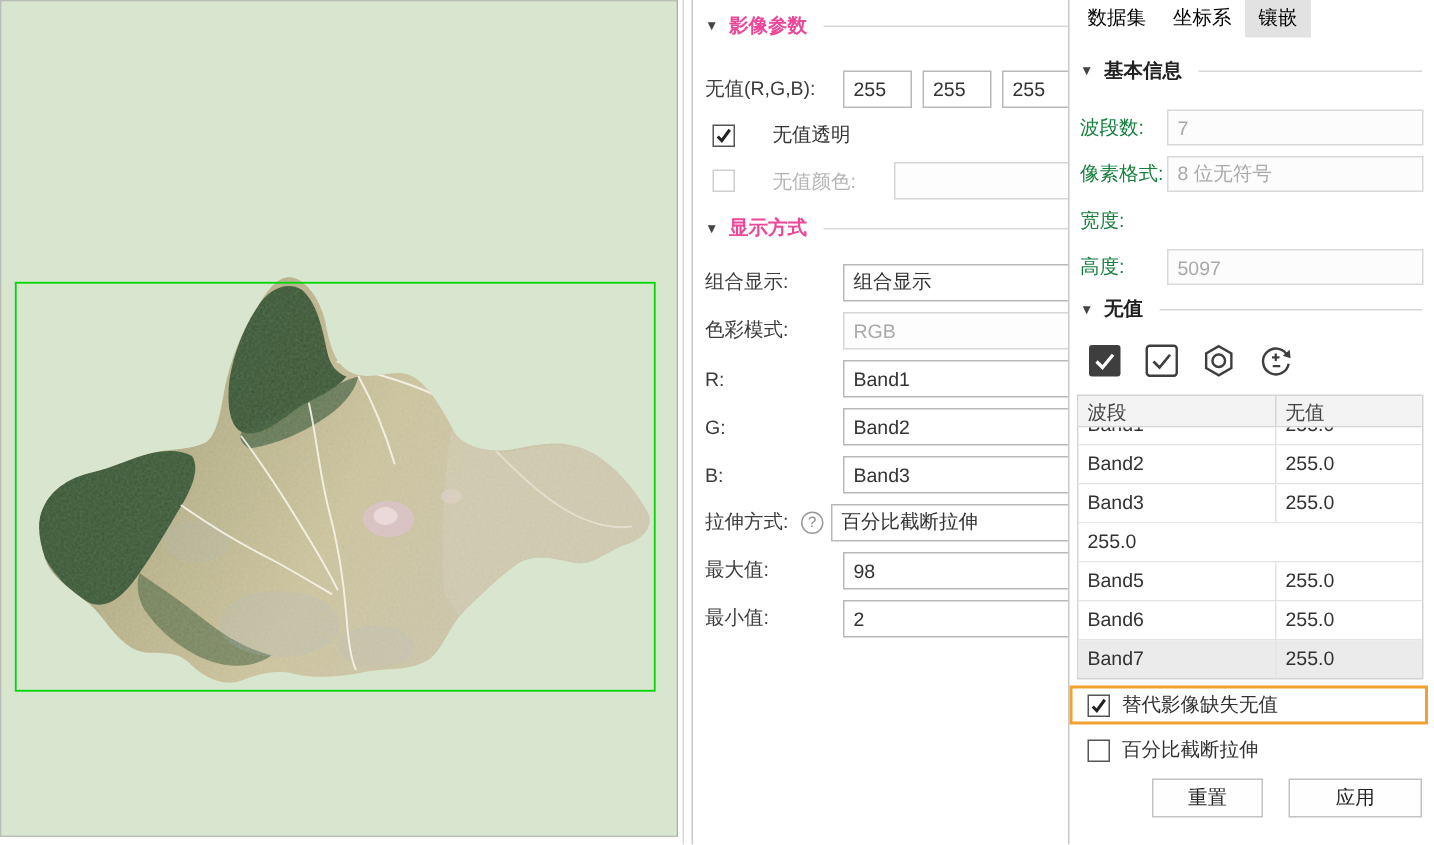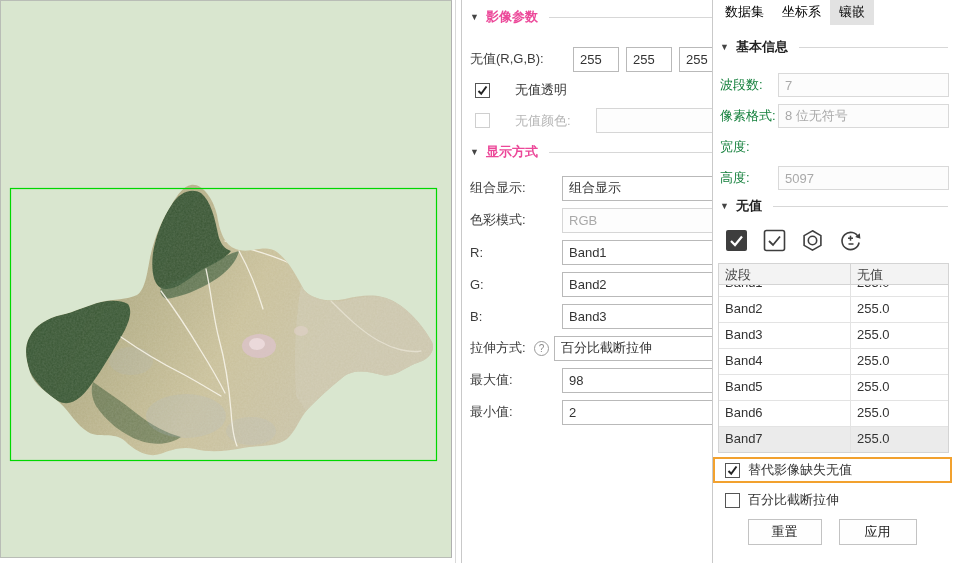--- a/index.html
+++ b/index.html
@@ -20,21 +20,21 @@
     overflow:hidden; padding:6px 0 0 5px; }
   .section-head { display:flex; align-items:center; gap:7px; margin:2px 0 2px 2px; height:18px; }
   .section-head .tri { font-size:9px; color:#444; }
   .section-head .t { font-weight:bold; color:#ec4899; white-space:nowrap; }
   .section-head .rule { flex:1; height:1px; background:#d7d7d7; margin-left:4px; margin-right:-5px; }
   .frow { display:flex; align-items:center; margin:6px 0 6px 2px; height:26px; }
   .frow .lbl { width:92px; flex:none; color:#3c3c3c; }
   .fbox { height:25px; border:1px solid #b9b9b9; background:#fff; display:flex; align-items:center;
     padding:0 6px; flex:1; margin-right:-4px; white-space:nowrap; overflow:hidden; }
   .fbox.disabled { color:#a9a9a9; border-color:#d6d6d6; background:#fdfdfd; }
-  .rgb-inputs { display:flex; gap:7px; flex:1; margin-right:-4px;margin-left:11px; }
+  .rgb-inputs { display:flex; gap:7px; flex:1; margin-right:-4px; }
   .rgb-inputs .fbox { flex:none; width:46px; margin-right:0; }
   .cbrow { display:flex; align-items:center; gap:25px; margin:9px 0 9px 7px; height:18px; }
   .cbrow.dim .cblabel { color:#b5b5b5; }
   .checkbox { width:15px; height:15px; border:1px solid #555; background:#fff; flex:none;
     display:inline-flex; align-items:center; justify-content:center; }
   .checkbox.dim { border-color:#cfcfcf; }
   .checkbox svg { display:block; }
   .colorfield { height:25px; border:1px solid #d6d6d6; background:#fdfdfd; flex:1; margin-right:-4px; }
   .help { width:15px; height:15px; border:1px solid #9a9a9a; border-radius:50%; color:#8a8a8a;
     font-size:10px; display:inline-flex; align-items:center; justify-content:center; margin:0 5px 0 -28px; flex:none;}
@@ -66,24 +66,24 @@
   .tbody-inner { transform:translateY(-14px); }
   .trow { display:flex; height:26px; background:#fff; border-bottom:1px solid #e3e3e3; }
   .trow.selected { background:#ebebeb; }
   .trow .tcell { padding:4px 6px; white-space:nowrap; }
   .trow .tcell.band { width:132px; border-right:1px solid #e3e3e3; }
   .trow .tcell.val { flex:1; }
 
   .hl-box { display:flex; align-items:center; gap:8px; margin:4px 0 0 -3px; width:239px; height:26px;
     border:2px solid #f2a12e; padding-left:10px; }
   .cbrow2 { display:flex; align-items:center; gap:8px; margin:8px 0 0 9px; height:18px; }
-  .btn-row { display:flex; justify-content:center; gap:17px; margin:10px 8px 0 0; }
+  .btn-row { display:flex; justify-content:flex-end; gap:17px; margin:10px 8px 0 0; }
   .btn { width:74px; height:26px; border:1px solid #c3c3c3; background:#fefefe; display:flex;
     align-items:center; justify-content:center; color:#222; }
-  .btn.apply { width:78px; }
+  .btn.apply { width:89px; }
 </style>
 </head>
 <body>
 
 <div class="app">
 
   <div class="map-pane">
     <svg width="450" height="556" viewBox="0 0 450 556">
       <defs>
         <linearGradient id="terr" x1="0" y1="0" x2="1" y2="0.35">
@@ -314,21 +314,20 @@
             </div>
             <div class="trow">
               <div class="tcell band">Band2</div>
               <div class="tcell val">255.0</div>
             </div>
             <div class="trow">
               <div class="tcell band">Band3</div>
               <div class="tcell val">255.0</div>
             </div>
             <div class="trow">
-              <div class="tcell band">Band4</div>
               <div class="tcell val">255.0</div>
             </div>
             <div class="trow">
               <div class="tcell band">Band5</div>
               <div class="tcell val">255.0</div>
             </div>
             <div class="trow">
               <div class="tcell band">Band6</div>
               <div class="tcell val">255.0</div>
             </div>

